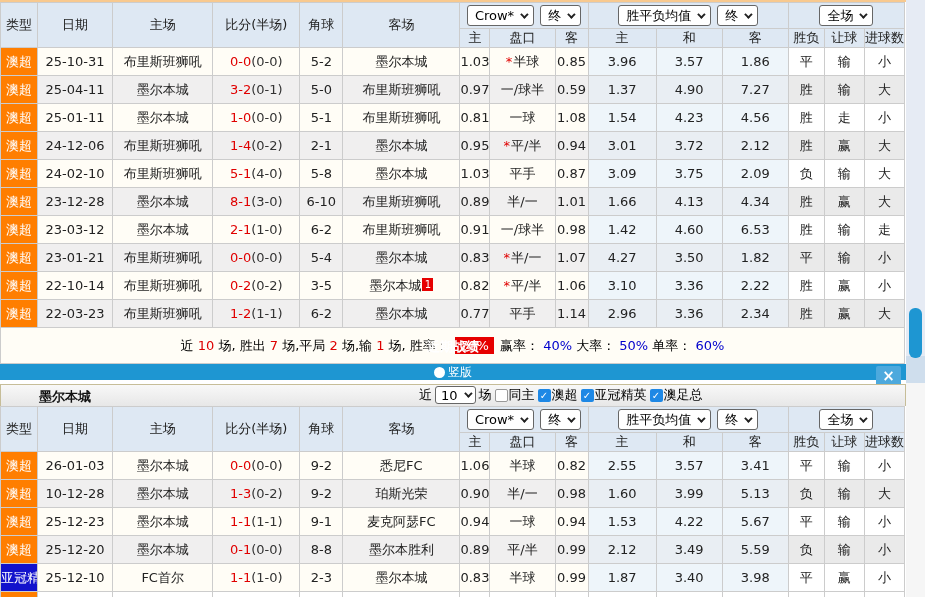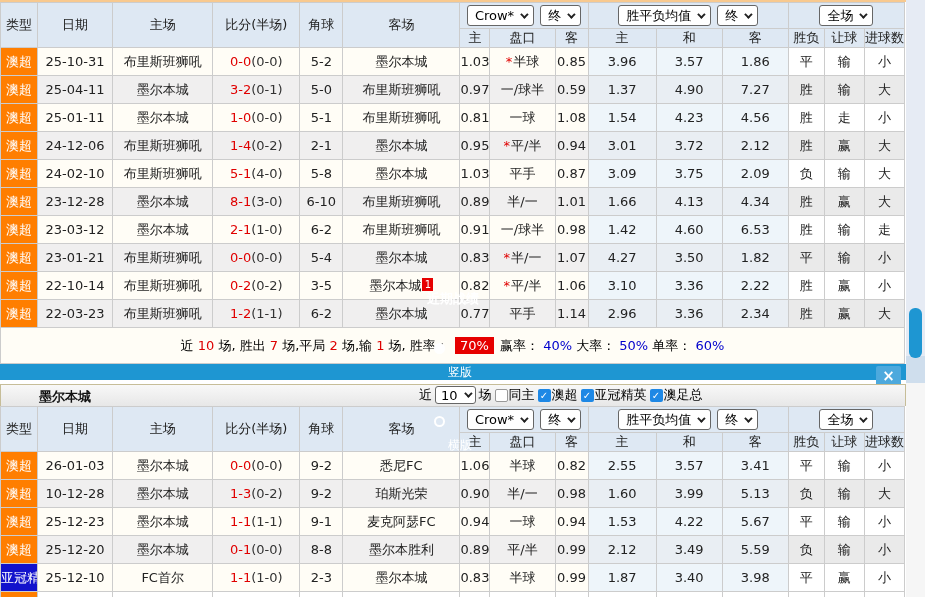--- a/index.html
+++ b/index.html
@@ -49,21 +49,21 @@
     border-bottom: 2px solid #222; transform: rotate(45deg) translateY(-2px);
     margin-left: 6px; }
   .ddgroup { display: flex; gap: 6px; justify-content: center; align-items: center; }
   
   .bluebar { position: relative; height: 16px; background: #1e96d2; color: #fff;
     display: flex; align-items: center; justify-content: center; gap: 8px; flex-direction: column; }
   .bluebar .title { font-weight: bold; font-size: 13px; }
   .radio { width: 11px; height: 11px; border-radius: 50%; border: 2px solid #fff;
     display: inline-block; }
   .radio.on { background: #fff; }
-  .radio-lab { font-size: 12px; margin-top: 48px; }
+  .radio-lab { font-size: 12px; }
   .radio-wrap { display: inline-flex; align-items: center; gap: 3px; cursor: pointer; }
   .closebtn { position: absolute; right: 5px; top: 2px; width: 25px; height: 20px;
     background: #4da9dd; color: #fff; font-size: 15px; font-weight: bold;
     text-align: center; line-height: 20px; border-radius: 2px; cursor: pointer; }
   .gap { height: 4px; background: #fff; }
   
   .teambar { position: relative; height: 22px;
     background: linear-gradient(#f8f8f8, #e7e7e7);
     border: 1px solid #c6bd98; border-bottom: 0; }
   .teambar .team { position: absolute; left: 38px; top: 3px;

